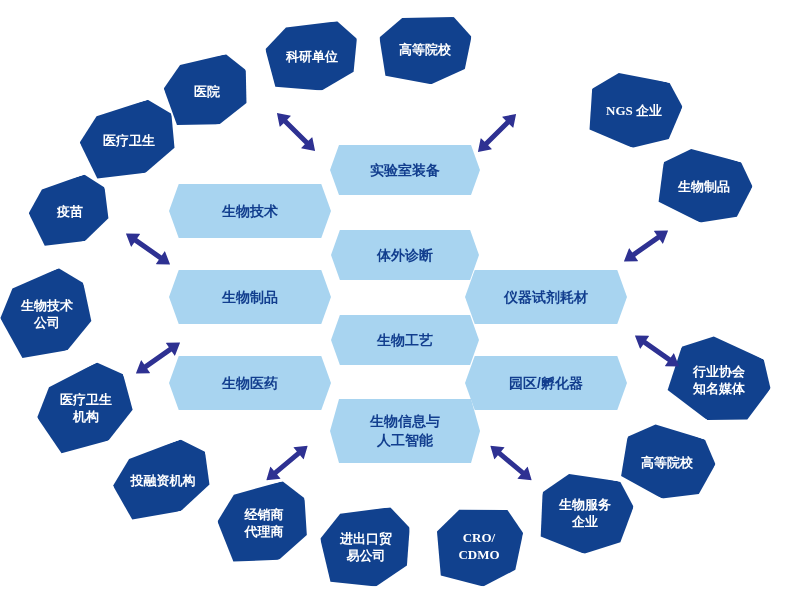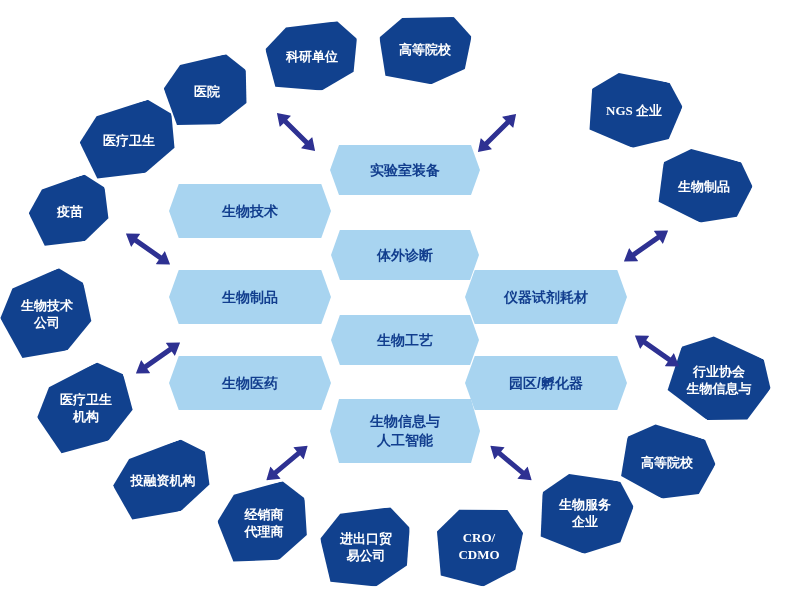--- a/index.html
+++ b/index.html
@@ -68,21 +68,21 @@
       <span class="lbl">高等院校</span>
     </div>
   <div class="outer-node" style="--x:634px;--y:111px;--w:92px;--h:72px;--r:14deg">
       <span class="lbl">NGS 企业</span>
     </div>
   <div class="outer-node" style="--x:704px;--y:187px;--w:92px;--h:70px;--r:18deg">
       <span class="lbl">生物制品</span>
     </div>
   <div class="outer-node" style="--x:719px;--y:381px;--w:98px;--h:80px;--r:28deg">
       <span class="lbl">行业协会
-生物信息与</span>
+知名媒体</span>
     </div>
   <div class="outer-node" style="--x:667px;--y:463px;--w:92px;--h:70px;--r:20deg">
       <span class="lbl">高等院校</span>
     </div>
   <div class="outer-node" style="--x:585px;--y:514px;--w:92px;--h:78px;--r:12deg">
       <span class="lbl">生物服务
 企业</span>
     </div>
   <div class="outer-node" style="--x:479px;--y:547px;--w:86px;--h:78px;--r:4deg">
       <span class="lbl">CRO/

